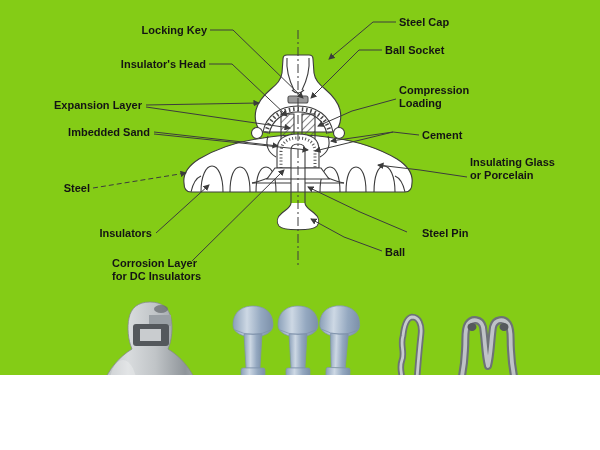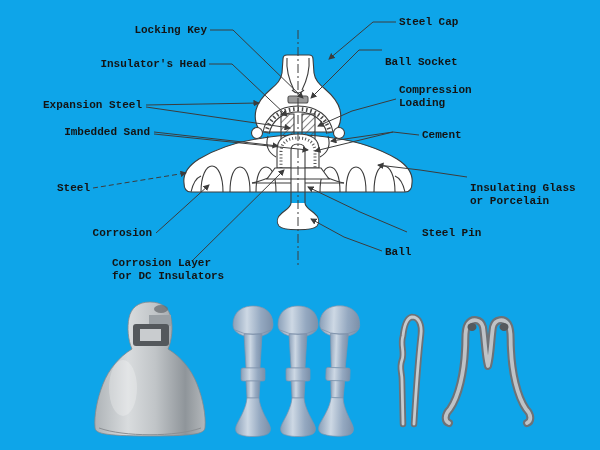--- a/index.html
+++ b/index.html
@@ -1,18 +1,18 @@
 <!DOCTYPE html>
 <html><head>
 <meta charset="utf-8">
 <style>
   html,body{margin:0;padding:0;background:#fff;}
   .canvas{
-    position:relative;width:600px;height:450px;background:#0ea5e9;overflow:hidden;
-    font-family:Liberation Mono, monospace;
+    position:relative;width:600px;height:375px;background:#84cc16;overflow:hidden;
+    font-family:Liberation Sans, sans-serif;
   }
   .diagram-svg{position:absolute;left:0;top:0;}
   .lbl{
     position:absolute;font-size:11px;font-weight:bold;color:#141414;
     line-height:13px;white-space:nowrap;
   }
   .lbl.r{text-align:right;}
 </style>
 </head>
 <body>
@@ -168,35 +168,35 @@
       <path stroke="#6d7277" stroke-width="8" d="M449,423 C444,421 445,414 450,409 C459,396 464,372 465,350 C466,338 464,330 468,324 C472,318 481,319 483,327 C485,340 485,355 488,366 C491,355 491,340 493,327 C495,319 504,318 508,324 C512,330 510,338 511,350 C512,372 517,396 526,409 C531,414 532,421 527,423"></path>
       <path stroke="#bfc3c7" stroke-width="3.8" d="M449,423 C444,421 445,414 450,409 C459,396 464,372 465,350 C466,338 464,330 468,324 C472,318 481,319 483,327 C485,340 485,355 488,366 C491,355 491,340 493,327 C495,319 504,318 508,324 C512,330 510,338 511,350 C512,372 517,396 526,409 C531,414 532,421 527,423"></path>
       <ellipse cx="472" cy="327" rx="4.5" ry="4" fill="#55595d" stroke="none"></ellipse>
       <ellipse cx="504" cy="327" rx="4.5" ry="4" fill="#55595d" stroke="none"></ellipse>
     </g>
   </g>
 </svg>
 
 <div class="lbl r" style="left:100px;top:24px;width:107px">Locking Key</div>
 <div class="lbl r" style="left:95px;top:58px;width:111px">Insulator's Head</div>
-<div class="lbl r" style="left:38px;top:99px;width:104px">Expansion Steel</div>
+<div class="lbl r" style="left:38px;top:99px;width:104px">Expansion Layer</div>
 <div class="lbl r" style="left:46px;top:126px;width:104px">Imbedded Sand</div>
 <div class="lbl r" style="left:30px;top:182px;width:60px">Steel</div>
-<div class="lbl r" style="left:70px;top:227px;width:82px">Corrosion</div>
+<div class="lbl r" style="left:70px;top:227px;width:82px">Insulators</div>
 <div class="lbl" style="left:112px;top:257px">
   <div>Corrosion Layer</div>
   <div>for DC Insulators</div>
 </div>
 <div class="lbl" style="left:399px;top:16px">Steel Cap</div>
-<div class="lbl" style="left:385px;top:56px">Ball Socket</div>
+<div class="lbl" style="left:385px;top:44px">Ball Socket</div>
 <div class="lbl" style="left:399px;top:84px">
   <div>Compression</div>
   <div>Loading</div>
 </div>
 <div class="lbl" style="left:422px;top:129px">Cement</div>
-<div class="lbl" style="left:470px;top:182px">
+<div class="lbl" style="left:470px;top:156px">
   <div>Insulating Glass</div>
   <div>or Porcelain</div>
 </div>
 <div class="lbl" style="left:422px;top:227px">Steel Pin</div>
 <div class="lbl" style="left:385px;top:246px">Ball</div>
 
 </div>
 
 </body></html>

